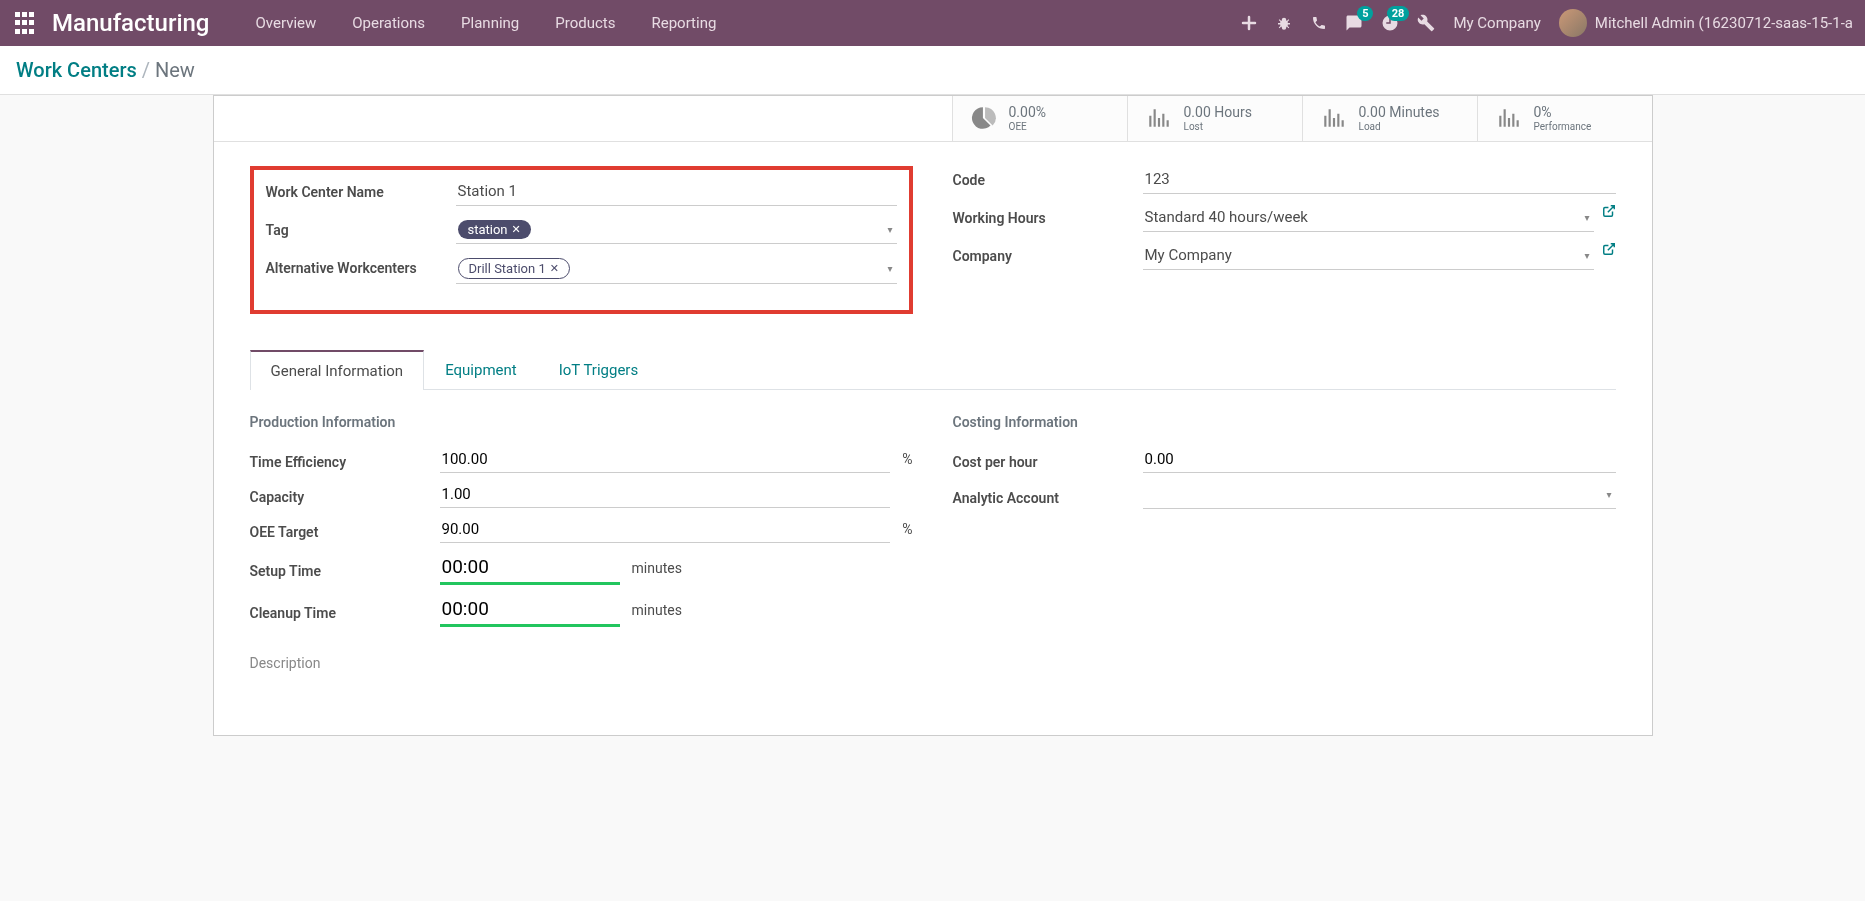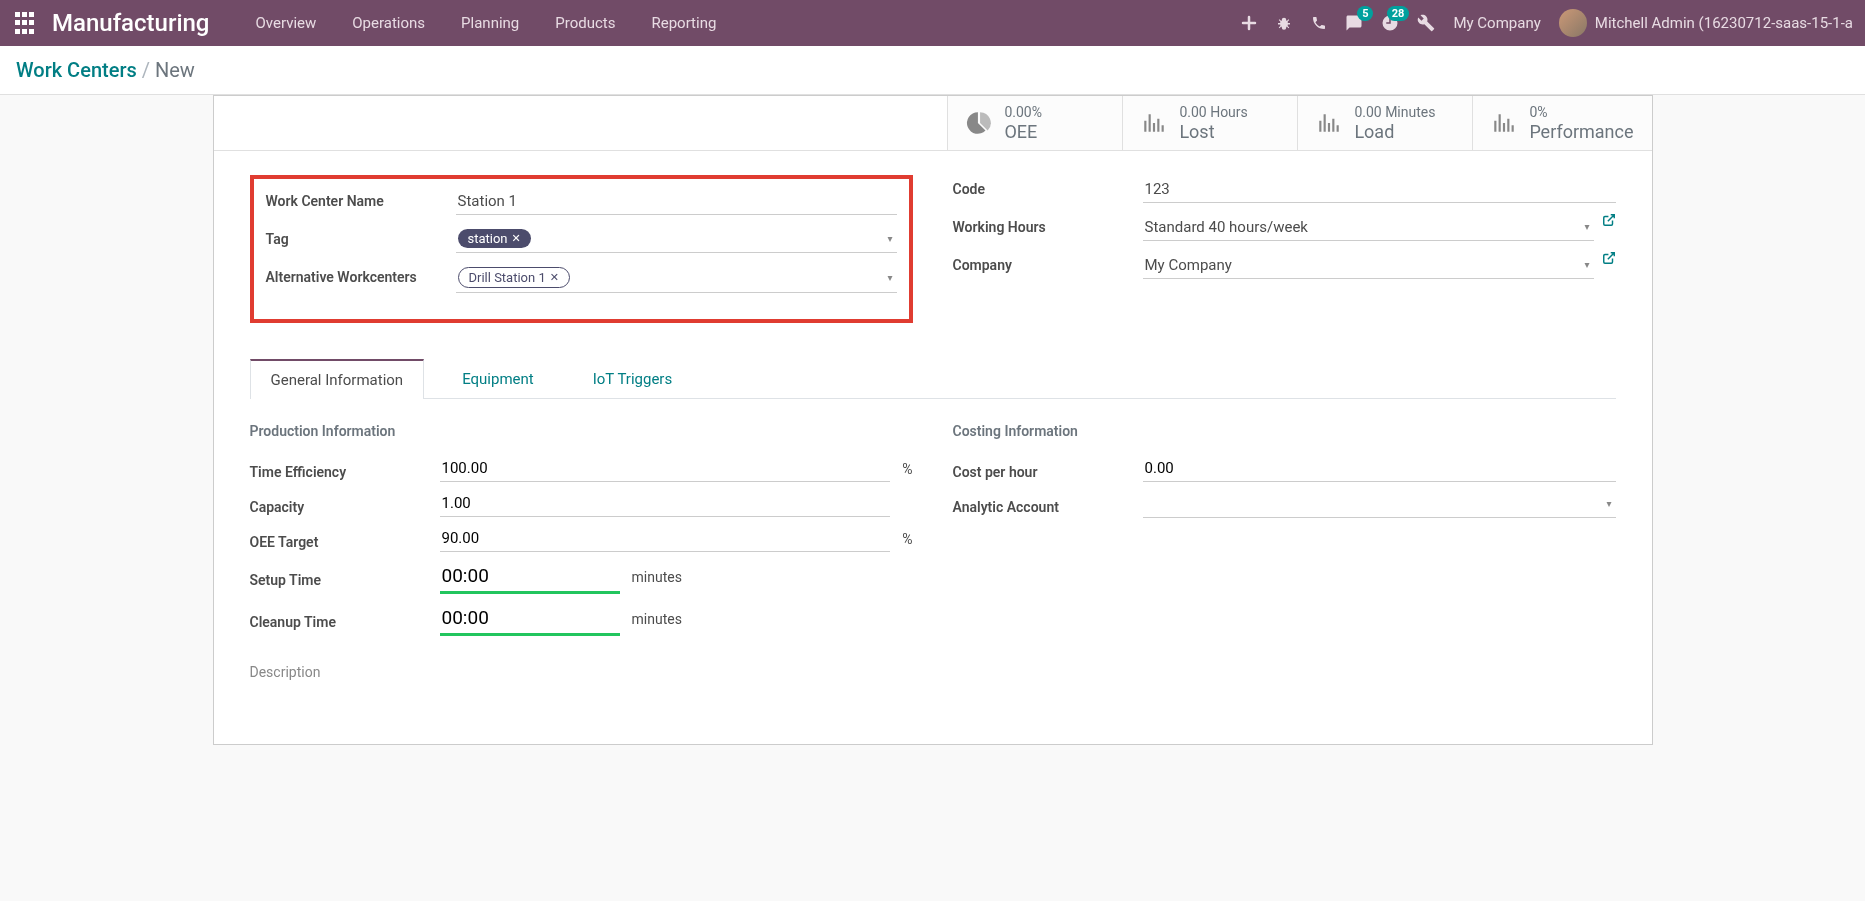--- a/index.html
+++ b/index.html
@@ -32,39 +32,39 @@
 .content-wrap { padding: 0 0; }
 .sheet { background: #fff; border: 1px solid #ccc; width: 1440px; margin: 0 auto; position: relative; }
 
 
 .stat-bar { display: flex; justify-content: flex-start; border-bottom: 1px solid #e0e0e0; }
 .stat-btn { border-left: 1px solid #e0e0e0; padding: 8px 18px; display: flex; align-items: center; gap: 12px; min-width: 175px; cursor: pointer; background: #fcfcfc; }
 .stat-btn.first { flex-grow: 1; background:#fff; border-left:none; cursor:default; }
 .stat-icon { color: #888; font-size: 22px; }
 .stat-text { display: flex; flex-direction: column; line-height: 1.2; }
 .stat-val { color: #6c757d; font-size: 14px; }
-.stat-label { color: #6c757d; font-size: 18px; }
+.stat-label { color: #6c757d; font-size: 10px; }
 
 
 .form-body { padding: 24px 36px; }
 .form-row { display: flex; gap: 40px; }
 .form-col { flex: 1; }
 .highlight-box { border: 4px solid #e03c31; padding: 8px 12px 18px 12px; margin-bottom: 12px; }
 .field-row { display: flex; align-items: flex-start; margin-bottom: 6px; min-height: 32px; }
 .field-label { width: 190px; font-weight: 600; color: #4c4c4c; padding-top: 6px; font-size: 14px; flex-shrink:0; }
 .field-input { flex: 1; border: none; border-bottom: 1px solid #ccc; padding: 4px 2px; font-size: 15px; color: #4c4c4c; min-height: 28px; display: flex; align-items: center; gap: 4px; position: relative; background:transparent; }
 .field-input.select::after { content: "▾"; position: absolute; right: 4px; color: #888; font-size: 10px; }
 input.field-input { outline: none; font-family: inherit; }
 .tag-pill { background: #4c4c6c; color: #fff; border-radius: 12px; padding: 2px 10px; font-size: 13px; display: inline-flex; align-items: center; gap: 4px; }
 .tag-pill .x { font-size: 11px; cursor:pointer; }
 .tag-pill.outline { background: #fff; color: #4c4c6c; border: 1px solid #4c4c6c; }
 .ext-link { margin-left: 8px; color: #017e84; cursor: pointer; font-size: 14px; }
 
 
-.tabs { border-bottom: 1px solid #dee2e6; display: flex; margin-top: 24px; gap: 17px; }
+.tabs { border-bottom: 1px solid #dee2e6; display: flex; margin-top: 24px; }
 .tab { padding: 10px 20px; cursor: pointer; color: #017e84; border: 1px solid transparent; border-bottom: none; font-size: 15px; }
 .tab.active { color: #4c4c4c; border-color: #dee2e6; background: #fff; border-top: 2px solid #714B67; margin-bottom: -1px; }
 
 
 .tab-content { padding: 24px 0; display: flex; gap: 40px; }
 .tab-col { flex: 1; }
 .section-title { font-weight: 600; color: #6c757d; margin-bottom: 16px; font-size: 14px; }
 .tab-field { display: flex; align-items: center; margin-bottom: 8px; }
 .tab-field .field-label { width:190px; }
 .tab-field .inline-input { width: 180px; border: none; border-bottom: 3px solid #22c55e; padding: 4px 2px; font-size: 19px; outline:none; font-family:inherit; }

